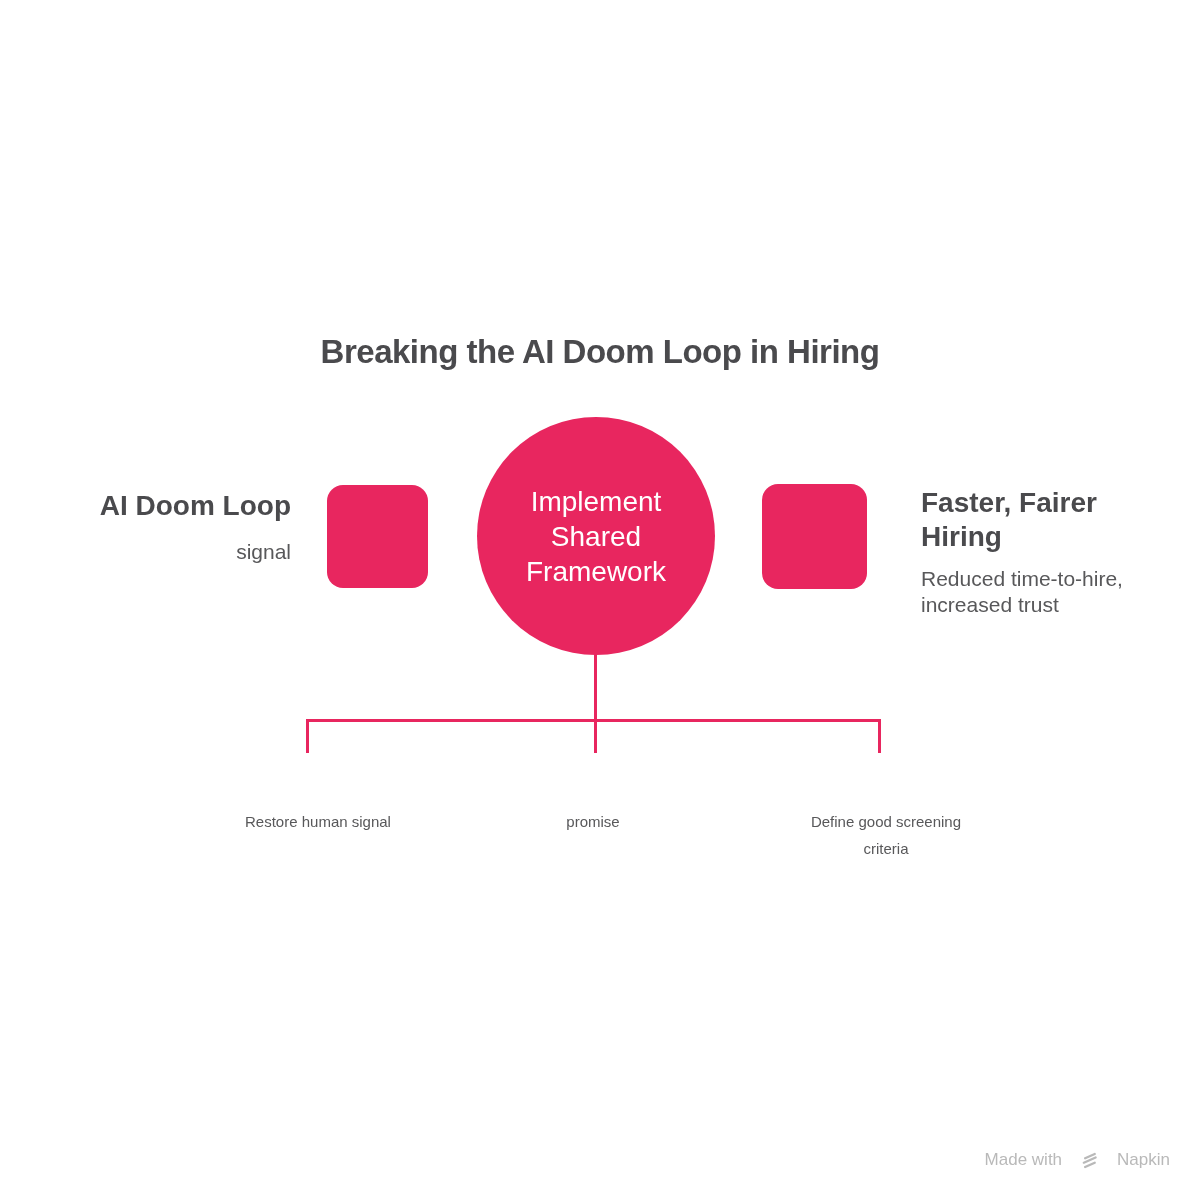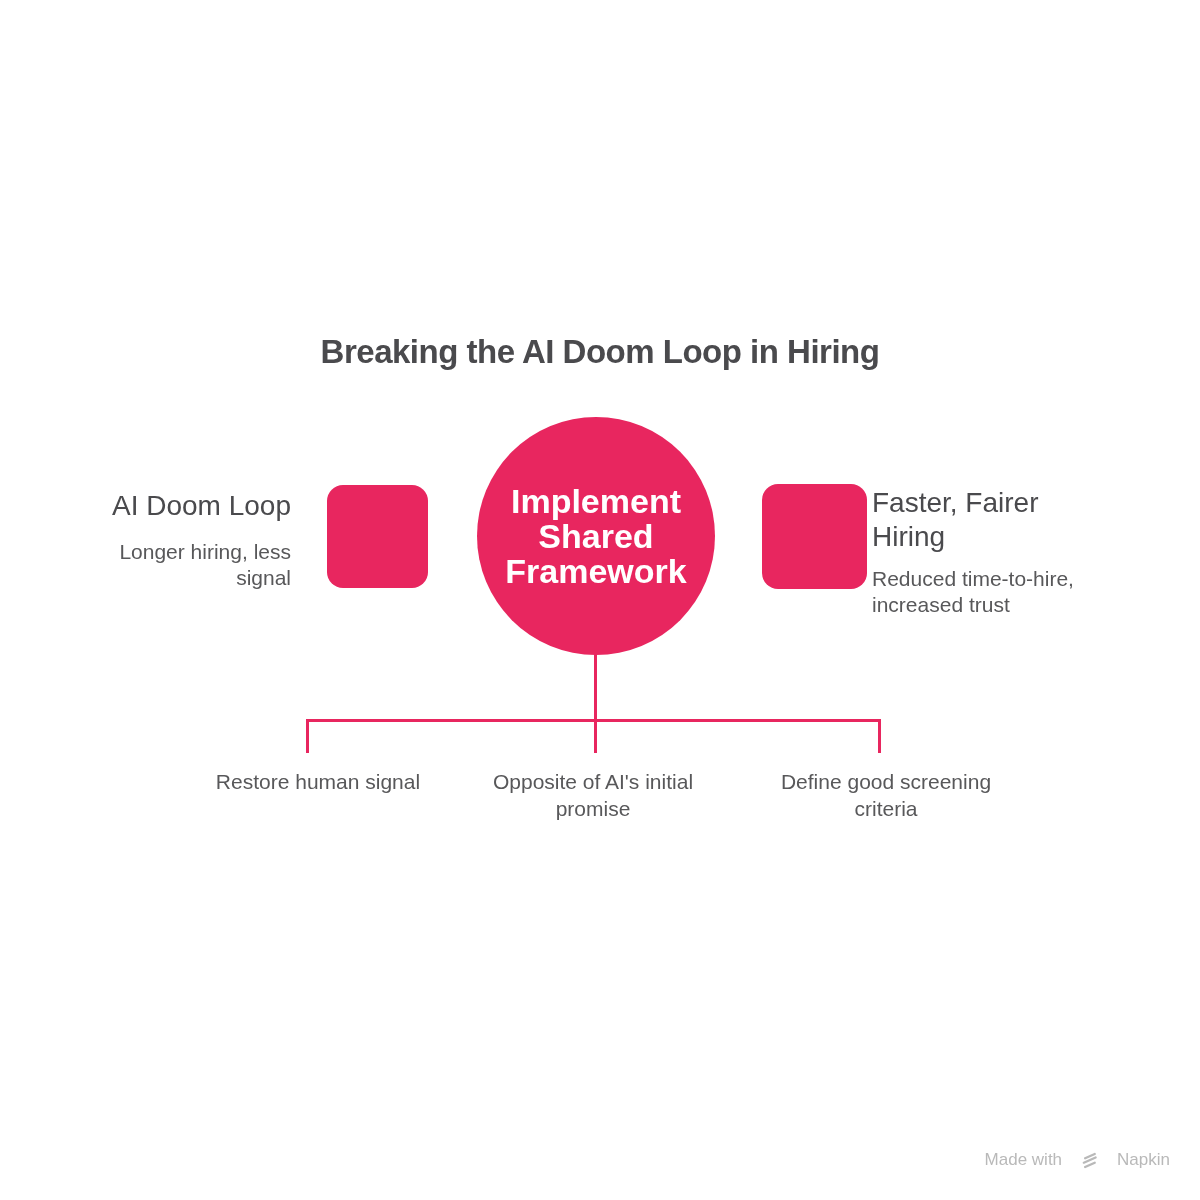--- a/index.html
+++ b/index.html
@@ -32,29 +32,29 @@
   }
   .left-block {
     position: absolute;
     left: 31px;
     top: 489px;
     width: 260px;
     text-align: right;
   }
   .right-block {
     position: absolute;
-    left: 872px;
+    left: 921px;
     top: 486px;
     width: 270px;
     text-align: left;
   }
   .node-heading {
     font-size: 28px;
     line-height: 34px;
-    font-weight: 400;
+    font-weight: 700;
     color: var(--heading);
   }
   .node-desc {
     font-size: 21px;
     line-height: 26px;
     font-weight: 400;
     color: var(--body);
   }
   .left-block .node-desc { margin-top: 16px; }
   .right-block .node-desc { margin-top: 12px; }
@@ -71,38 +71,38 @@
     width: 238px; height: 238px;
     border-radius: 50%;
     background: var(--accent);
     display: flex;
     align-items: center;
     justify-content: center;
   }
   .circle-label {
     text-align: center;
     color: #ffffff;
-    font-size: 34px;
+    font-size: 28px;
     line-height: 35px;
-    font-weight: 700;
+    font-weight: 400;
   }
   .connector {
     position: absolute;
     background: var(--accent);
   }
   .connector.stem       { left: 594px; top: 653px; width: 3px;   height: 100px; }
   .connector.horizontal { left: 306px; top: 719px; width: 575px; height: 3px; }
   .connector.tick-left  { left: 306px; top: 719px; width: 3px;   height: 34px; }
   .connector.tick-right { left: 878px; top: 719px; width: 3px;   height: 34px; }
   .branch-label {
     position: absolute;
-    top: 768px;
+    top: 808px;
     width: 300px;
     text-align: center;
-    font-size: 21px;
+    font-size: 15px;
     line-height: 27px;
     color: var(--body);
   }
   .branch-label.b1 { left: 168px; }
   .branch-label.b2 { left: 443px; }
   .branch-label.b3 { left: 736px; }
   .watermark {
     position: absolute;
     top: 1149px;
     right: 30px;
@@ -119,21 +119,20 @@
 </head>
 <body>
 
 <div class="canvas">
 
   <h1 class="title">Breaking the AI Doom Loop in Hiring</h1>
 
   <div class="left-block">
     <div class="node-heading">AI Doom Loop</div>
     <div class="node-desc">
-      <span class="line">Longer hiring, less</span>
       <span class="line">signal</span>
     </div>
   </div>
 
   <div class="square left"></div>
 
   <div class="circle">
     <div class="circle-label">
       <span class="line">Implement</span>
       <span class="line">Shared</span>
@@ -156,21 +155,20 @@
 
   <div class="connector stem"></div>
   <div class="connector horizontal"></div>
   <div class="connector tick-left"></div>
   <div class="connector tick-right"></div>
 
   <div class="branch-label b1">
     <span class="line">Restore human signal</span>
   </div>
   <div class="branch-label b2">
-    <span class="line">Opposite of AI's initial</span>
     <span class="line">promise</span>
   </div>
   <div class="branch-label b3">
     <span class="line">Define good screening</span>
     <span class="line">criteria</span>
   </div>
 
   <div class="watermark">
     <span>Made with</span>
     <svg class="napkin-logo" width="21" height="21" viewBox="0 0 24 24" aria-hidden="true">

